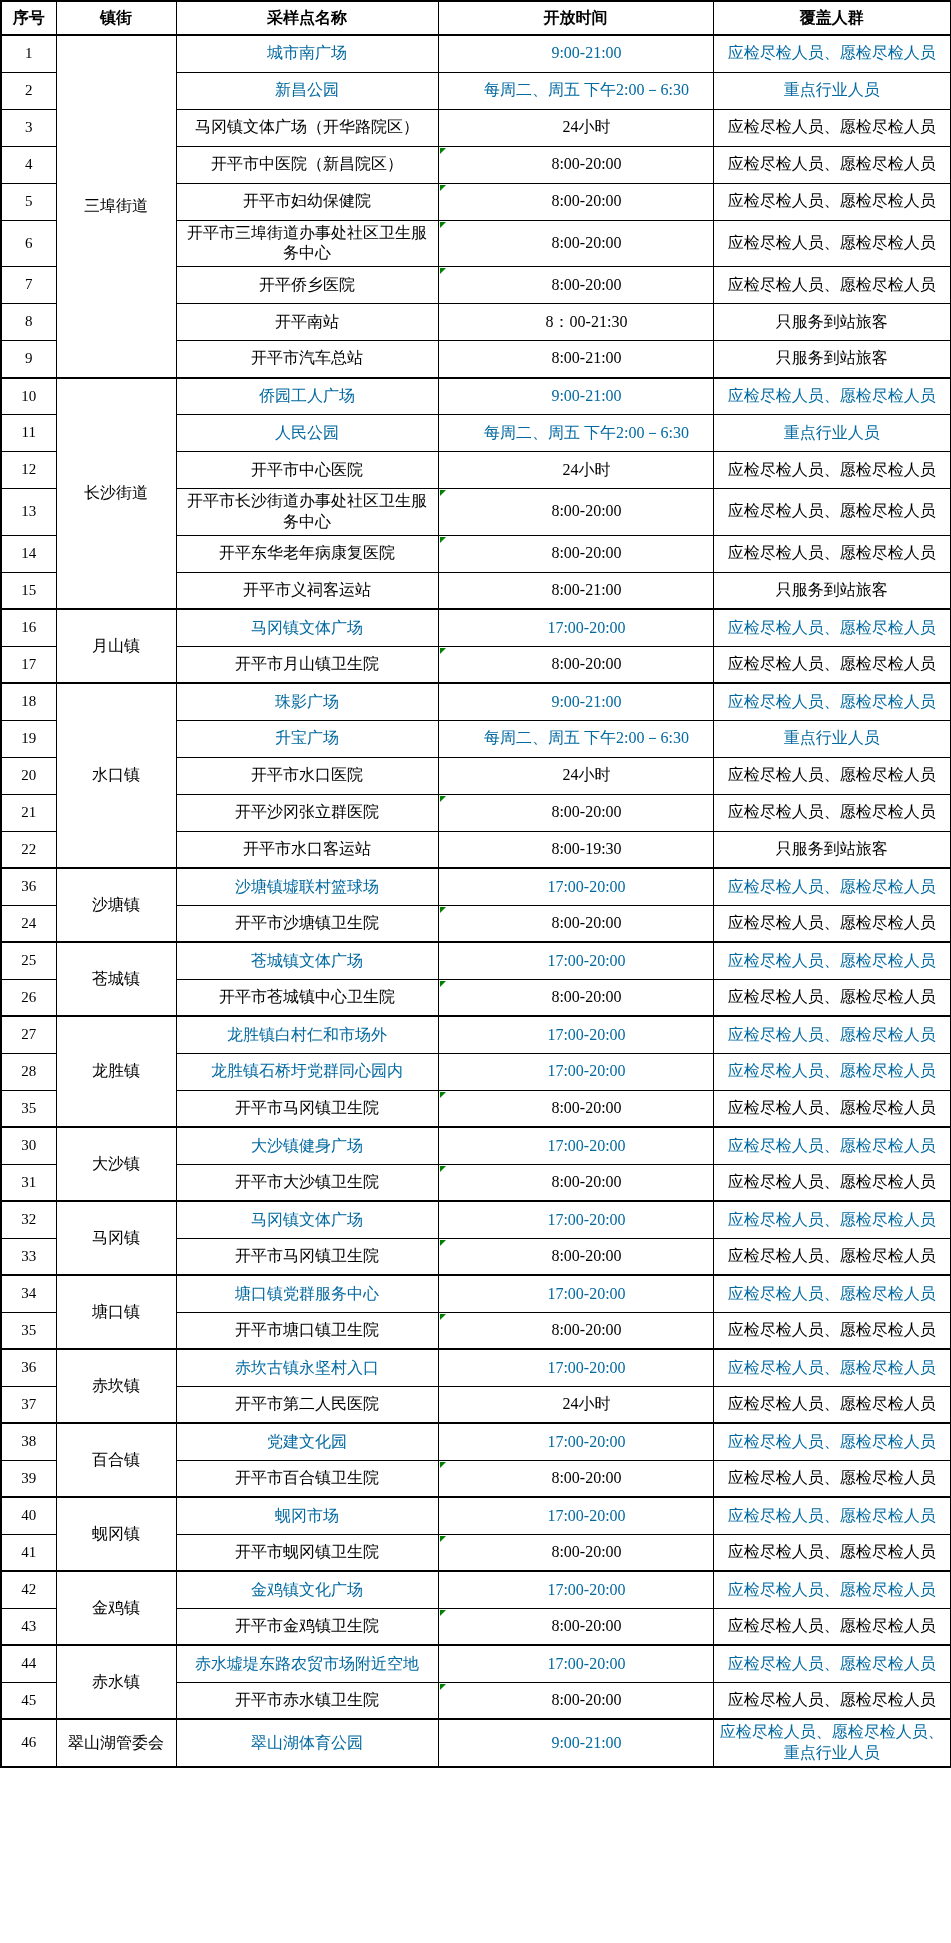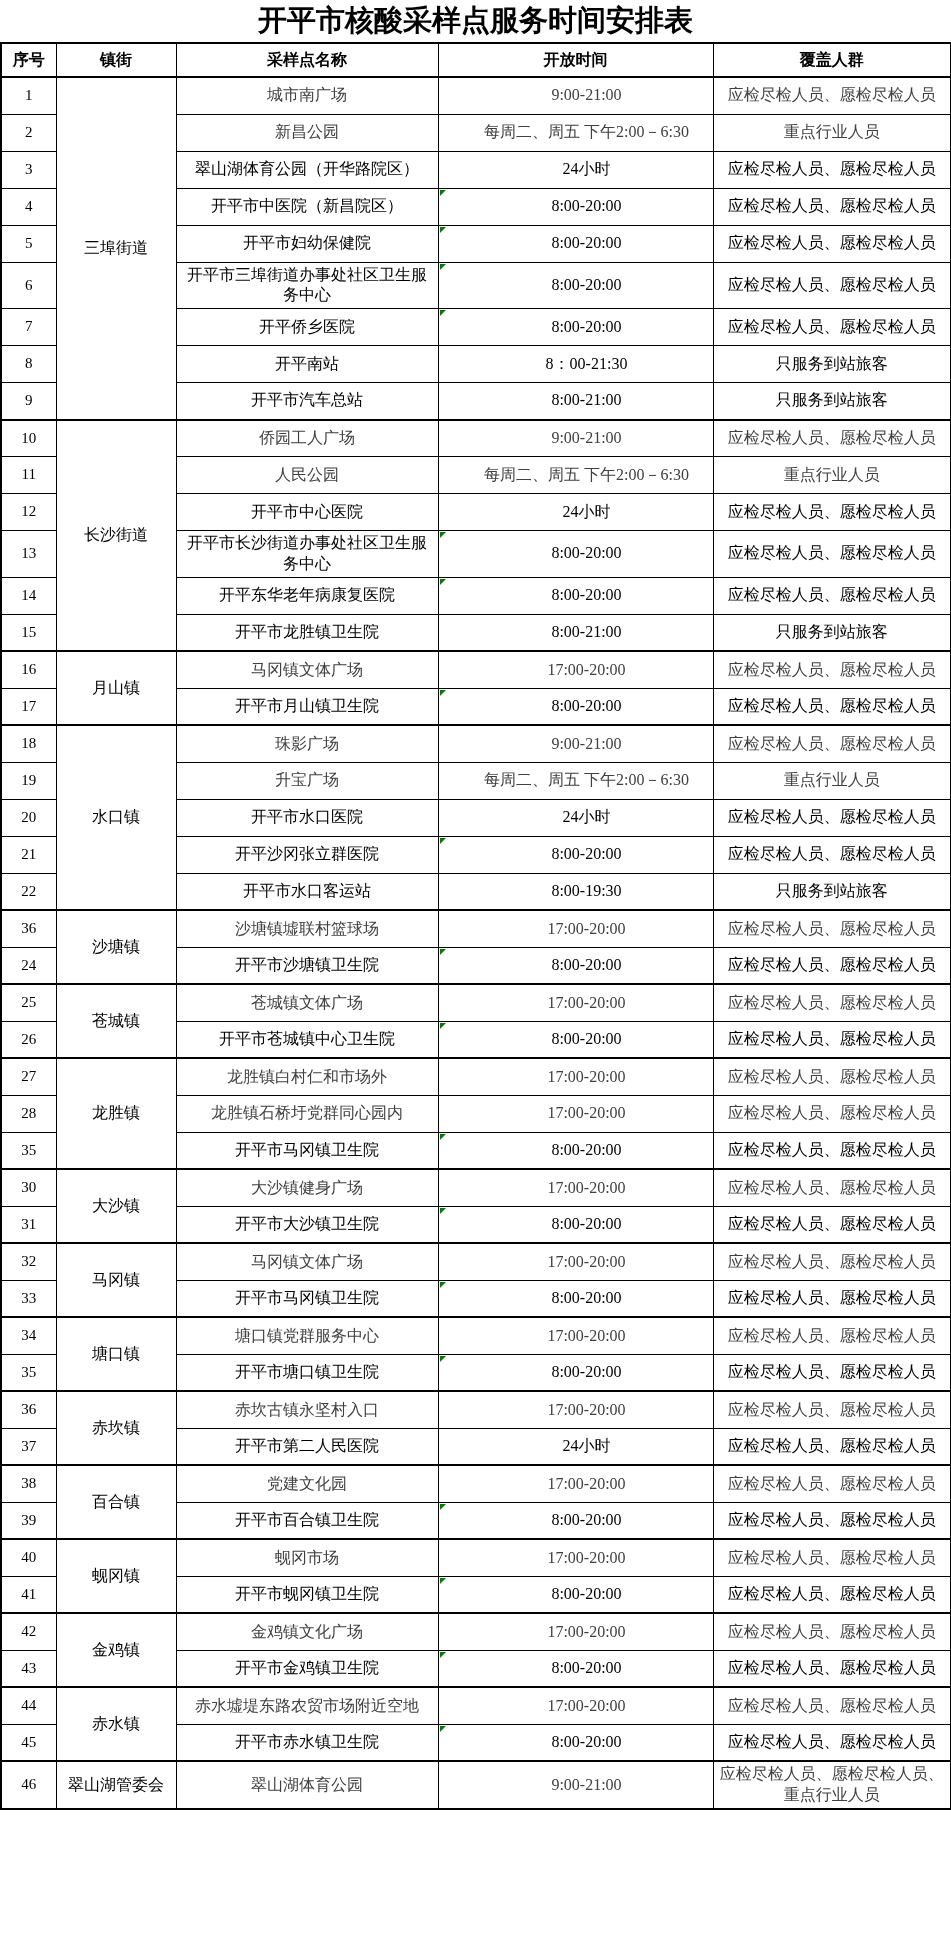--- a/index.html
+++ b/index.html
@@ -10,29 +10,28 @@
   table{border-collapse:collapse;table-layout:fixed;width:950px;margin:0;
         border:2px solid #000;}
   th,td{border:1px solid #000;text-align:center;vertical-align:middle;
         padding:2px 3px;box-sizing:border-box;font-size:16px;line-height:1.3;
         overflow:hidden;}
   thead th{height:34px;font-weight:bold;border-bottom:2px solid #000;font-size:16px;}
   tbody.group{border-top:2px solid #000;}
   tbody.group td{height:37px;}
   td.c0{font-size:15px;}
   td.c3{position:relative;padding-left:25px;}
-  .red{color:#404040;}
+  .red{color:#0369a1;}
   .tri{position:absolute;top:1px;left:1px;width:0;height:0;
        border-top:6px solid #008000;border-right:6px solid transparent;}
 </style>
 </head>
 <body>
 
 <div class="page">
-  <div class="title">开平市核酸采样点服务时间安排表</div>
   <table id="schedule">
     <colgroup>
       <col style="width:55px">
         <col style="width:120px">
         <col style="width:262px">
       <col style="width:275px">
         <col style="width:238px">
     </colgroup>
     <thead>
       <tr>
@@ -52,21 +51,21 @@
           <td class="c4 red">应检尽检人员、愿检尽检人员</td>
         </tr>
         <tr>
           <td class="c0">2</td>
           <td class="c2 red">新昌公园</td>
           <td class="c3 red">每周二、周五 下午2:00－6:30</td>
           <td class="c4 red">重点行业人员</td>
         </tr>
         <tr>
           <td class="c0">3</td>
-          <td class="c2">翠山湖体育公园（开华路院区）</td>
+          <td class="c2">马冈镇文体广场（开华路院区）</td>
           <td class="c3">24小时</td>
           <td class="c4">应检尽检人员、愿检尽检人员</td>
         </tr>
         <tr>
           <td class="c0">4</td>
           <td class="c2">开平市中医院（新昌院区）</td>
           <td class="c3">8:00-20:00<span class="tri"></span></td>
           <td class="c4">应检尽检人员、愿检尽检人员</td>
         </tr>
         <tr>
@@ -127,21 +126,21 @@
           <td class="c4">应检尽检人员、愿检尽检人员</td>
         </tr>
         <tr>
           <td class="c0">14</td>
           <td class="c2">开平东华老年病康复医院</td>
           <td class="c3">8:00-20:00<span class="tri"></span></td>
           <td class="c4">应检尽检人员、愿检尽检人员</td>
         </tr>
         <tr>
           <td class="c0">15</td>
-          <td class="c2">开平市龙胜镇卫生院</td>
+          <td class="c2">开平市义祠客运站</td>
           <td class="c3">8:00-21:00</td>
           <td class="c4">只服务到站旅客</td>
         </tr>
       </tbody>
       <tbody class="group">
         <tr>
           <td class="c0">16</td>
           <td class="c1" rowspan="2">月山镇</td>
           <td class="c2 red">马冈镇文体广场</td>
           <td class="c3 red">17:00-20:00</td>

